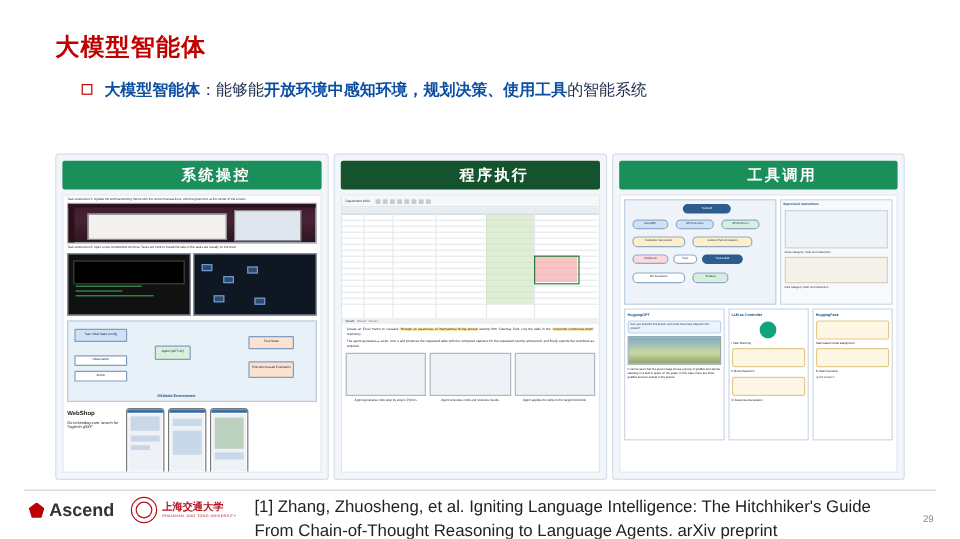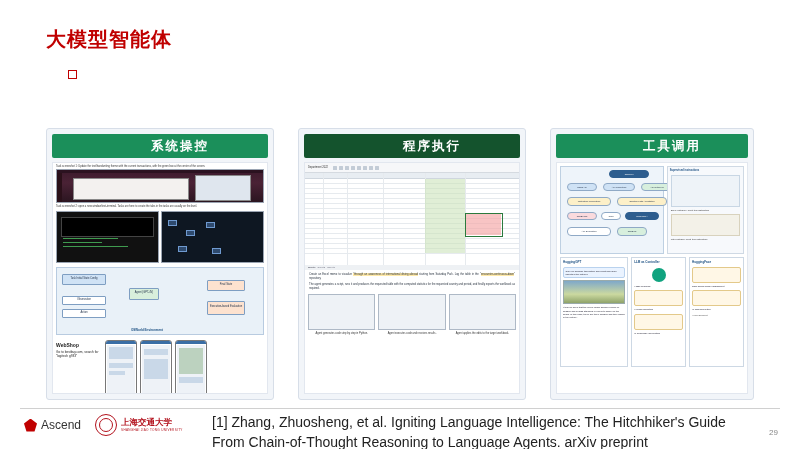--- a/index.html
+++ b/index.html
@@ -80,21 +80,21 @@
   .panel {
     background: #f2f5f9;
     border: 1px solid #d7dee8;
     border-radius: 3px;
     box-sizing: border-box;
     position: relative;
     overflow: hidden;
   }
   .panel.p1 { width: 228px; }
   .panel.p2 { width: 228px; }
-  .panel.p3 { width: 204px; }
+  .panel.p3 { width: 244px; }
   .panel-header {
     height: 24px;
     margin: 5px 5px 0 5px;
     background: #1b8f5a;
     color: #fff;
     font-size: 12.5px;
     font-weight: bold;
     display: flex;
     align-items: center;
     justify-content: center;
@@ -266,21 +266,21 @@
   .logos {
     position:absolute; left:24px; top:414px; display:flex; align-items:center; gap:14px;
   }
   .ascend {
     display:flex;align-items:center;gap:4px;
   }
   .ascend .mark {
     width:13px;height:13px;background:#c00000;
     clip-path: polygon(50% 0%, 100% 38%, 81% 100%, 19% 100%, 0% 38%);
   }
-  .ascend .txt { font-size:12px;color:#333;font-weight:normal;}
+  .ascend .txt { font-size:15px;color:#333;font-weight:bold;}
   .sjtu {
     display:flex;align-items:center;gap:4px;
   }
   .sjtu .seal {
     width:20px;height:20px;border-radius:50%;border:1.4px solid #b3121d;position:relative;
   }
   .sjtu .seal::after{
     content:"";position:absolute;inset:3px;border:1px solid #b3121d;border-radius:50%;
   }
   .sjtu .cn { font-size:8.5px;color:#b3121d;font-weight:bold;line-height:1.1;}
@@ -296,20 +296,21 @@
 </head>
 <body>
 
 <div class="slide">
 
   <div class="title">大模型智能体</div>
 
   <div class="bullets">
     <div class="bullet">
       <span class="bullet-marker"></span>
+      <span class="bullet-text"><b>大模型智能体</b><span>：能够能</span><span class="em">开放环境中感知环境，规划决策、使用工具</span><span>的智能系统</span></span>
     </div>
   </div>
 
   <div class="panels">
 
     <div class="panel p1">
       <div class="panel-header">系统操控</div>
       <div class="panel-body">
 
         <div class="fig1-caption">Task screenshot 1: Update the text/handwriting theme with the current transactions, with the green box at the center of the screen.</div>

